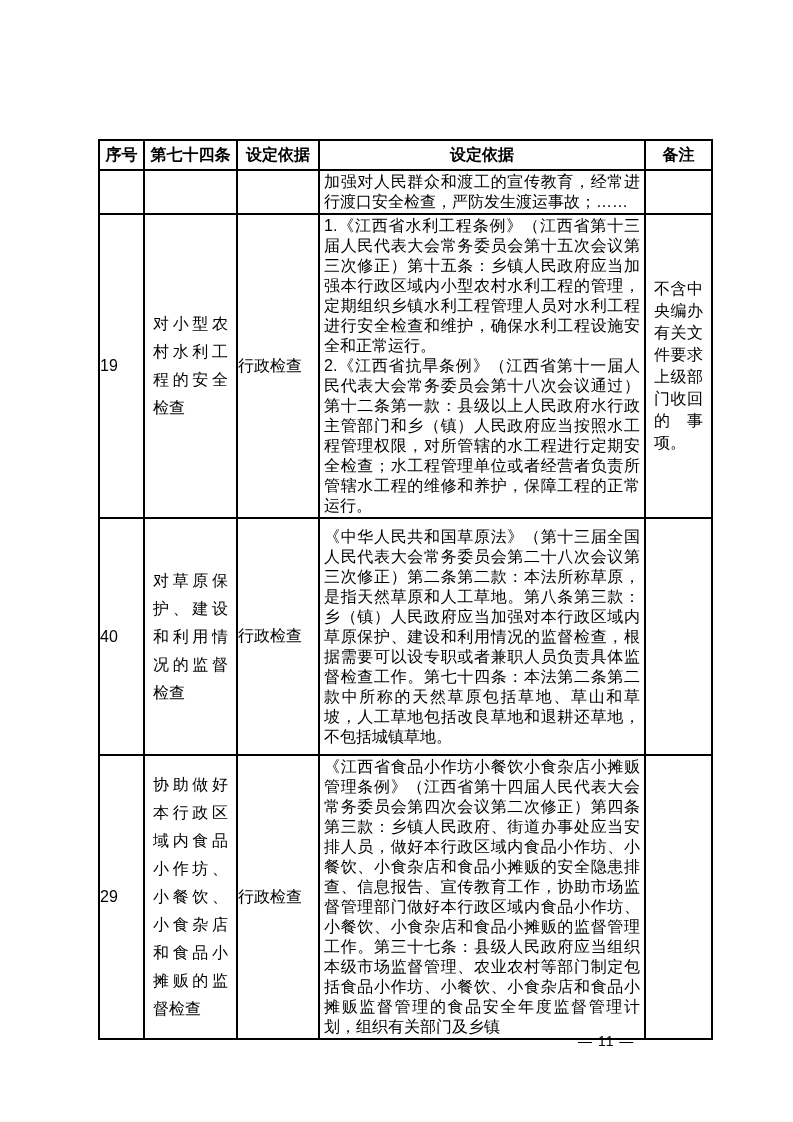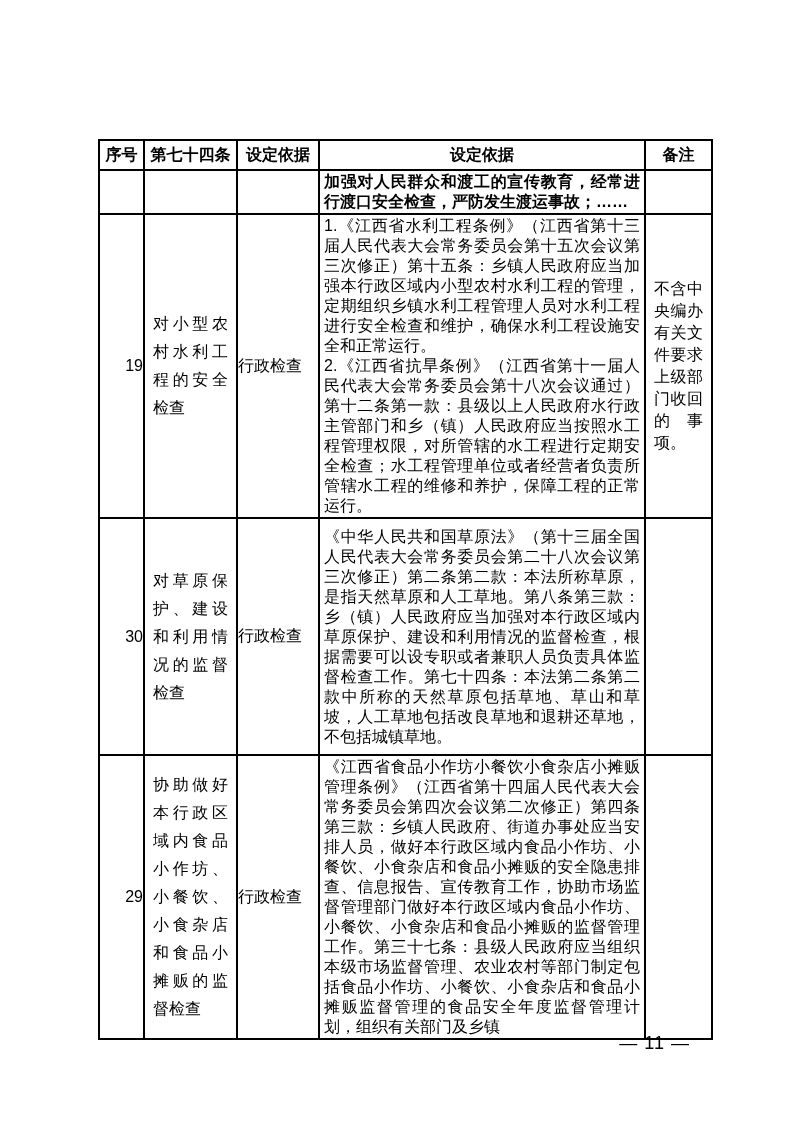--- a/index.html
+++ b/index.html
@@ -29,26 +29,26 @@
     font-size: 16px;
     vertical-align: middle;
     overflow: hidden;
   }
   .doc-table th {
     font-weight: bold;
     text-align: center;
     padding: 2px 0;
   }
   tr.r-head { height: 30px; }
-  tr.r-cont { height: 41px; font-weight: bold; }
+  tr.r-cont { height: 41px; }
   tr.r-19   { height: 282px; }
   tr.r-20   { height: 237px; }
   tr.r-21   { height: 259px; }
   td.seq {
-    text-align: right;
+    text-align: left;
   }
   td.name {
     text-align: justify;
     text-justify: inter-ideograph;
     line-height: 28px;
     padding: 4px 8px;
     border-radius: 20px;
   }
   td.power {
     text-align: left;
@@ -64,22 +64,22 @@
     text-align: justify;
     text-justify: inter-ideograph;
     line-height: 22px;
     padding: 20px 8px;
   }
   .page-number {
     position: absolute;
     left: 578px;
     top: 1033px;
     width: 112px;
-    text-align: right;
-    font-size: 18px;
+    text-align: left;
+    font-size: 14px;
     letter-spacing: 1px;
   }
 </style>
 </head>
 <body>
 
 <div class="page">
 
   <table class="doc-table">
     <colgroup>
@@ -108,21 +108,21 @@
       </tr>
       <tr class="r-19">
         <td class="seq">19</td>
         <td class="name">对小型农村水利工程的安全检查</td>
         <td class="power">行政检查</td>
         <td class="basis">1.《江西省水利工程条例》（江西省第十三届人民代表大会常务委员会第十五次会议第三次修正）第十五条：乡镇人民政府应当加强本行政区域内小型农村水利工程的管理，定期组织乡镇水利工程管理人员对水利工程进行安全检查和维护，确保水利工程设施安全和正常运行。
 2.《江西省抗旱条例》（江西省第十一届人民代表大会常务委员会第十八次会议通过）第十二条第一款：县级以上人民政府水行政主管部门和乡（镇）人民政府应当按照水工程管理权限，对所管辖的水工程进行定期安全检查；水工程管理单位或者经营者负责所管辖水工程的维修和养护，保障工程的正常运行。</td>
         <td class="remark">不含中央编办有关文件要求上级部门收回的事项。</td>
       </tr>
       <tr class="r-20">
-        <td class="seq">30</td>
+        <td class="seq">40</td>
         <td class="name">对草原保护、建设和利用情况的监督检查</td>
         <td class="power">行政检查</td>
         <td class="basis">《中华人民共和国草原法》（第十三届全国人民代表大会常务委员会第二十八次会议第三次修正）第二条第二款：本法所称草原，是指天然草原和人工草地。第八条第三款：乡（镇）人民政府应当加强对本行政区域内草原保护、建设和利用情况的监督检查，根据需要可以设专职或者兼职人员负责具体监督检查工作。第七十四条：本法第二条第二款中所称的天然草原包括草地、草山和草坡，人工草地包括改良草地和退耕还草地，不包括城镇草地。</td>
         <td class="remark"></td>
       </tr>
       <tr class="r-21">
         <td class="seq">29</td>
         <td class="name">协助做好本行政区域内食品小作坊、小餐饮、小食杂店和食品小摊贩的监督检查</td>
         <td class="power">行政检查</td>
         <td class="basis">《江西省食品小作坊小餐饮小食杂店小摊贩管理条例》（江西省第十四届人民代表大会常务委员会第四次会议第二次修正）第四条第三款：乡镇人民政府、街道办事处应当安排人员，做好本行政区域内食品小作坊、小餐饮、小食杂店和食品小摊贩的安全隐患排查、信息报告、宣传教育工作，协助市场监督管理部门做好本行政区域内食品小作坊、小餐饮、小食杂店和食品小摊贩的监督管理工作。第三十七条：县级人民政府应当组织本级市场监督管理、农业农村等部门制定包括食品小作坊、小餐饮、小食杂店和食品小摊贩监督管理的食品安全年度监督管理计划，组织有关部门及乡镇</td>

